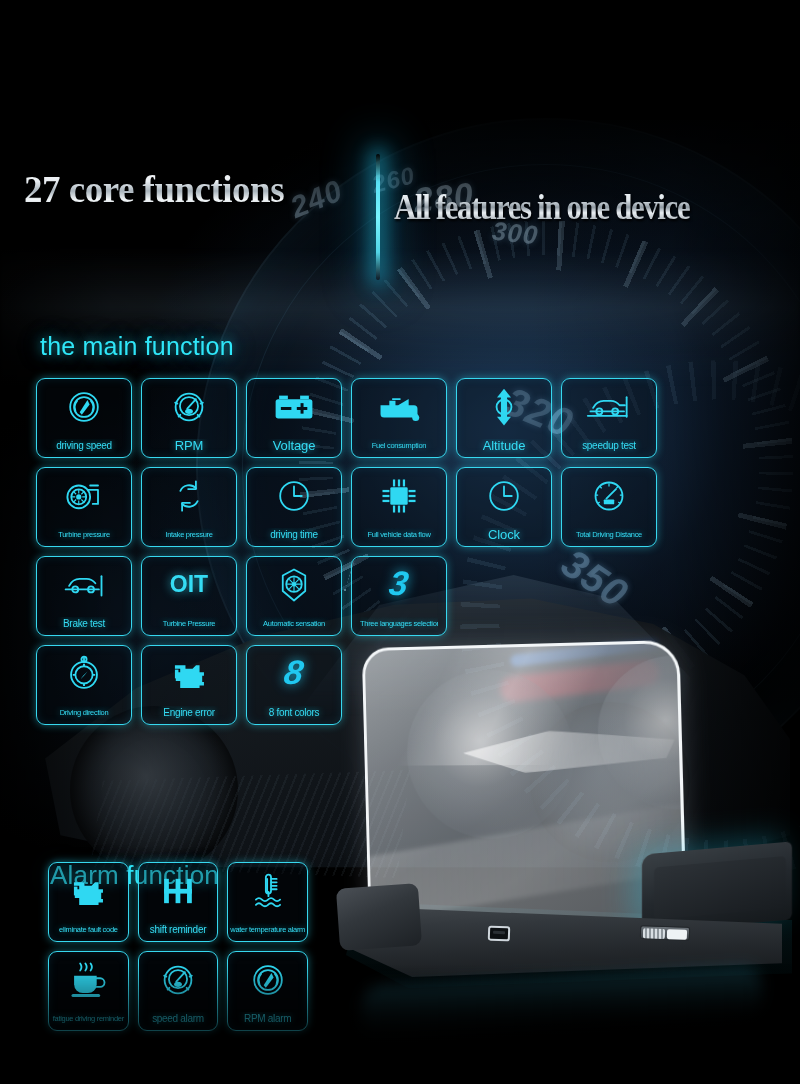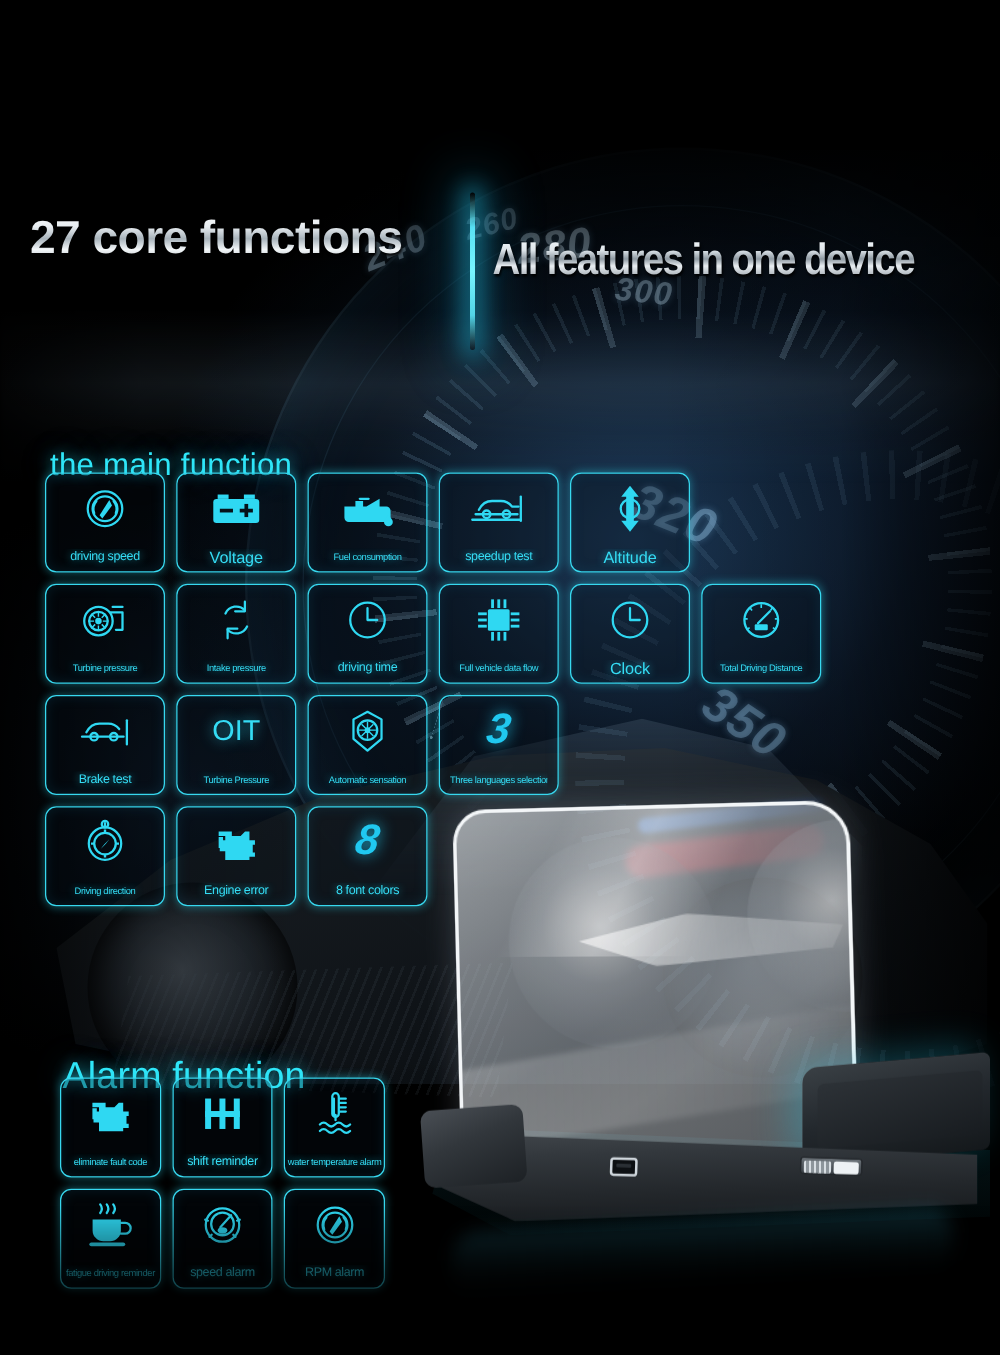--- a/index.html
+++ b/index.html
@@ -156,21 +156,21 @@
   .headline {
     position:absolute; left:0; right:0; top:74px;
     text-align:center;
     font-size:45px; font-weight:400;
     color:#1ee4f5;
     letter-spacing:0.5px;
     text-shadow: 0 0 14px rgba(30,228,245,0.55), 0 0 34px rgba(20,170,210,0.35);
     z-index:6;
   }
 
-  .subband { position:absolute; left:0; top:160px; width:800px; height:120px; z-index:6; }
+  .subband { position:absolute; left:0; top:160px; width:800px; height:120px; z-index:6;font-family:Liberation Serif, serif; }
   .sub-left {
     position:absolute; left:24px; top:6px; width:346px;
     text-align:left;
   }
   .sub-line {
     font-weight:700;
     color:#dfe6ea;
     letter-spacing:-0.5px;
     background: linear-gradient(180deg,#ffffff 0%,#e8edf1 32%,#a8b3bb 52%,#f2f6f8 70%,#9aa5ad 100%);
     -webkit-background-clip:text; background-clip:text;
@@ -199,24 +199,23 @@
     filter: drop-shadow(1px 2px 1px rgba(0,0,0,0.95));
     font-stretch: condensed;
   }
 
   
   .sect-title {
     position:absolute; z-index:7;
     color:#2fe6f8; font-size:25px; font-weight:400;
     text-shadow: 0 0 12px rgba(47,230,248,0.65), 0 0 28px rgba(20,150,200,0.4);
     letter-spacing:0.2px;
-    margin-top:26px;
   }
   .sect-title.main { left:40px; top:332px; }
-  .sect-title.alarm { left:50px; top:818px; font-size:30px; }
+  .sect-title.alarm { left:50px; top:860px; font-size:26px; }
 
   
   .grid { position:absolute; z-index:7; }
   .grid.main { left:36px; top:378px; width:660px; }
   .grid.alarm { left:48px; top:862px; width:260px; }
 
   .row { display:flex; gap:9px; margin-bottom:9px; }
 
   .tile {
     position:relative;
@@ -250,21 +249,21 @@
     overflow:hidden;
     padding-bottom:2px;
   }
   .tile .lbl.xtiny { font-size:7.5px; letter-spacing:-0.3px; }
   .tile .lbl.small { font-size:10px; letter-spacing:-0.3px; }
   .tile .lbl.big   { font-size:13px; }
 
   .tile .bigtext {
     position:absolute; left:0; right:0; top:4px; height:46px;
     display:flex; align-items:center; justify-content:center;
-    color:#35dcf4; font-size:23px; font-weight:400;
+    color:#35dcf4; font-size:23px; font-weight:700;
     text-shadow: 0 0 10px rgba(47,216,242,0.75);
   }
   .tile .numglyph {
     position:absolute; left:0; right:0; top:2px; height:48px;
     display:flex; align-items:center; justify-content:center;
     color:#20c8f0; font-size:34px; font-weight:800; font-style:italic;
     text-shadow: 0 0 12px rgba(32,200,240,0.85);
     transform: skewX(-8deg);
   }
 
@@ -436,20 +435,32 @@
               <circle cx="22" cy="22" r="11.5" stroke="currentColor" fill="none" stroke-width="2.1" stroke-linecap="round" stroke-linejoin="round"></circle>
               <path d="M17 28 L26 14 L28.5 19 L19.5 31 Z" fill="currentColor"></path>
               <path d="M12 26 a11 11 0 0 1 2-11" stroke="currentColor" fill="none" stroke-width="2.1" stroke-linecap="round" stroke-linejoin="round"></path>
               <path d="M32 26 a11 11 0 0 0 -2-11" stroke="currentColor" fill="none" stroke-width="2.1" stroke-linecap="round" stroke-linejoin="round"></path>
             </svg>
           </div>
           <div class="lbl small">driving speed</div>
         </div>
         <div class="tile">
           <div class="ico">
+            <svg width="38" height="38" viewBox="0 0 44 44">
+              <circle cx="22" cy="22" r="15.5" stroke="currentColor" fill="none" stroke-width="2.1" stroke-linecap="round" stroke-linejoin="round"></circle>
+              <circle cx="22" cy="21" r="10.5" stroke="currentColor" fill="none" stroke-width="2.1" stroke-linecap="round" stroke-linejoin="round"></circle>
+              <path d="M30 13 L20 24" stroke="currentColor" fill="none" stroke-width="2.1" stroke-linecap="round" stroke-linejoin="round"></path>
+              <ellipse cx="22" cy="27" rx="4.5" ry="3" fill="currentColor"></ellipse>
+              <path d="M8.5 18 L6 17 M35.5 18 L38 17 M12 31 L10 33 M32 31 L34 33" stroke="currentColor" fill="none" stroke-width="2.1" stroke-linecap="round" stroke-linejoin="round"></path>
+            </svg>
+          </div>
+          <div class="lbl big">RPM</div>
+        </div>
+        <div class="tile">
+          <div class="ico">
             <svg width="42" height="30" viewBox="0 0 48 34">
               <rect x="7" y="4" width="10" height="4" fill="currentColor"></rect>
               <rect x="31" y="4" width="10" height="4" fill="currentColor"></rect>
               <rect x="3" y="8" width="42" height="22" rx="3" fill="currentColor"></rect>
               <rect x="9" y="17" width="12" height="3.4" fill="#06121a"></rect>
               <rect x="31.5" y="12.6" width="3.4" height="12" fill="#06121a"></rect>
               <rect x="27.2" y="17" width="12" height="3.4" fill="#06121a"></rect>
             </svg>
           </div>
           <div class="lbl big">Voltage</div>
@@ -459,41 +470,41 @@
             <svg width="44" height="32" viewBox="0 0 50 36">
               <path d="M4 16 h10 v-5 h7 v5 h3 l12 -7 v7 h6 a4 4 0 0 1 4 4 v6 a4 4 0 0 1 -4 4 h-34 a4 4 0 0 1 -4 -4 z" fill="currentColor"></path>
               <path d="M44 24 q4 4 4 6 a4 4 0 0 1 -8 0 q0 -2 4 -6 z" fill="currentColor"></path>
               <path d="M18 9 h8" stroke="currentColor" fill="none" stroke-width="2.1" stroke-linecap="round" stroke-linejoin="round"></path>
             </svg>
           </div>
           <div class="lbl xtiny">Fuel consumption</div>
         </div>
         <div class="tile">
           <div class="ico">
+            <svg width="30" height="42" viewBox="0 0 34 48">
+              <path d="M17 3 L9 13 h16 z" fill="currentColor"></path>
+              <path d="M17 45 L9 35 h16 z" fill="currentColor"></path>
+              <rect x="13.5" y="12" width="7" height="24" fill="currentColor"></rect>
+              <circle cx="17" cy="24" r="8.5" stroke="currentColor" fill="none" stroke-width="2.1" stroke-linecap="round" stroke-linejoin="round"></circle>
+            </svg>
+          </div>
+          <div class="lbl big">Altitude</div>
+        </div>
+        <div class="tile">
+          <div class="ico">
             <svg width="46" height="30" viewBox="0 0 52 34">
               <path d="M8 18 q4 -8 12 -8 h8 q6 0 10 5 h6" stroke="currentColor" fill="none" stroke-width="2.1" stroke-linecap="round" stroke-linejoin="round"></path>
               <path d="M5 22 h38" stroke="currentColor" fill="none" stroke-width="2.1" stroke-linecap="round" stroke-linejoin="round"></path>
               <circle cx="15" cy="22" r="3.4" stroke="currentColor" fill="none" stroke-width="2.1" stroke-linecap="round" stroke-linejoin="round"></circle>
               <circle cx="33" cy="22" r="3.4" stroke="currentColor" fill="none" stroke-width="2.1" stroke-linecap="round" stroke-linejoin="round"></circle>
               <path d="M46 6 v22" stroke="currentColor" fill="none" stroke-width="2.1" stroke-linecap="round" stroke-linejoin="round"></path>
               <path d="M2 27 h44" stroke="currentColor" fill="none" stroke-width="2.1" stroke-linecap="round" stroke-linejoin="round"></path>
             </svg>
           </div>
           <div class="lbl small">speedup test</div>
-        </div>
-        <div class="tile">
-          <div class="ico">
-            <svg width="30" height="42" viewBox="0 0 34 48">
-              <path d="M17 3 L9 13 h16 z" fill="currentColor"></path>
-              <path d="M17 45 L9 35 h16 z" fill="currentColor"></path>
-              <rect x="13.5" y="12" width="7" height="24" fill="currentColor"></rect>
-              <circle cx="17" cy="24" r="8.5" stroke="currentColor" fill="none" stroke-width="2.1" stroke-linecap="round" stroke-linejoin="round"></circle>
-            </svg>
-          </div>
-          <div class="lbl big">Altitude</div>
         </div>
       </div>
       <div class="row">
         <div class="tile">
           <div class="ico">
             <svg width="42" height="36" viewBox="0 0 48 40">
               <circle cx="18" cy="21" r="13" stroke="currentColor" fill="none" stroke-width="2.1" stroke-linecap="round" stroke-linejoin="round"></circle>
               <circle cx="18" cy="21" r="8.5" stroke="currentColor" fill="none" stroke-width="2.1" stroke-linecap="round" stroke-linejoin="round"></circle>
               <circle cx="18" cy="21" r="3" fill="currentColor"></circle>
               <g stroke="currentColor" stroke-width="1.3">

